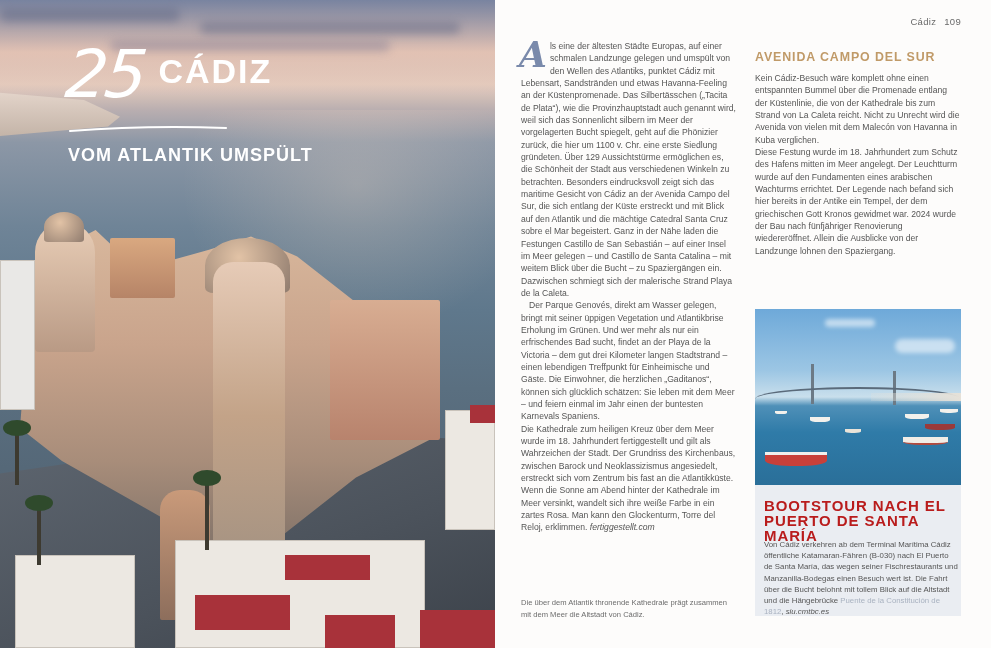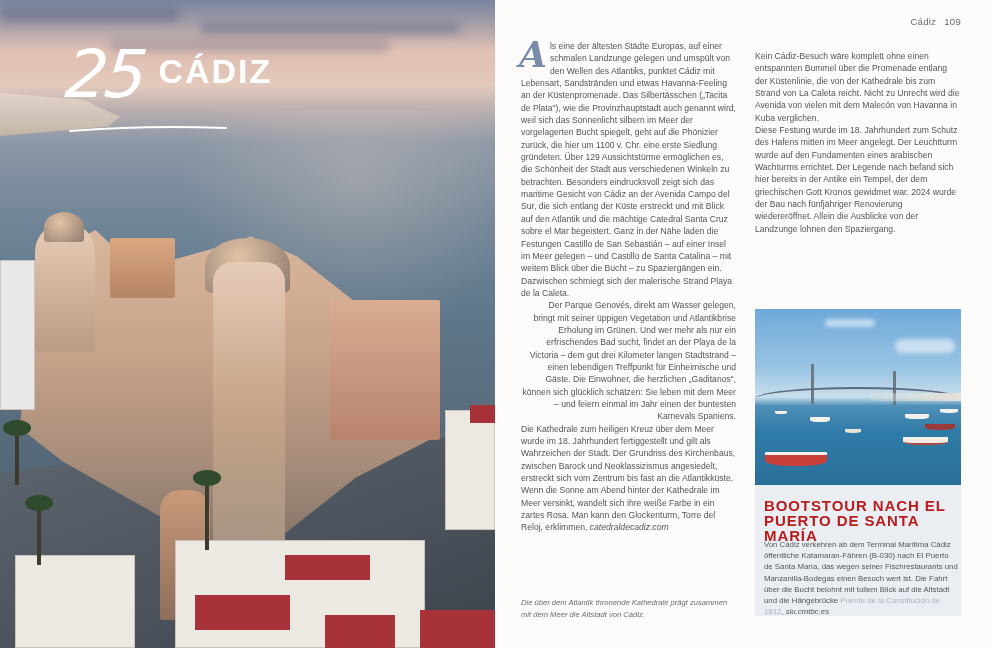--- a/index.html
+++ b/index.html
@@ -40,27 +40,27 @@
   
   .text-page { position: absolute; left: 495px; top: 0; width: 496px; height: 648px; background: #fdfcfb; }
   .running-head { position: absolute; right: 30px; top: 16px; font-size: 9.5px; color: #6a6a6a; letter-spacing: 0.3px; }
   .running-head .pg { margin-left: 8px; }
 
   .col-left { position: absolute; left: 26px; top: 40px; width: 215px; }
   .col-right { position: absolute; left: 260px; top: 50px; width: 206px; }
 
   .body-text { font-size: 8.6px; line-height: 12.35px; color: #555; text-align: left; }
   .body-text p { margin: 0; }
-  .body-text p + p { text-indent: 8px; text-align: right; }
+  .body-text p + p { text-indent: 8px; }
   .dropcap { float: left; font-family: "DejaVu Serif", serif; font-style: italic; font-weight: 700; font-size: 36px; line-height: 28px; color: #7a8aab; margin: 0 3px 0 -2px; }
 
   .section-head { font-family: "Liberation Sans", sans-serif; font-weight: 700; font-size: 12.4px; letter-spacing: 0.9px; line-height: 15px; color: #c09a68; text-transform: uppercase; margin: 14px 0 7px 0; }
   .section-head.first { margin-top: 0; }
 
-  .caption { position: absolute; left: 26px; top: 597px; width: 210px; font-size: 7.6px; line-height: 11.5px; font-style: italic; color: #6c6c6c; }
+  .caption { position: absolute; left: 26px; top: 597px; width: 210px; font-size: 7.6px; line-height: 11.5px; color: #6c6c6c; }
 
   .info-box { position: absolute; left: 260px; top: 309px; width: 206px; height: 307px; background: #eaedf2; }
   .info-photo { position: absolute; left: 0; top: 0; width: 206px; height: 176px; overflow: hidden;
     background: linear-gradient(180deg, #6ea9d9 0%, #9cc6e4 35%, #c9dfec 50%, #4f90b8 55%, #2f7ba8 70%, #2a6f99 100%); }
   .info-photo .cloudlet { position: absolute; background: rgba(255,255,255,0.55); border-radius: 30px; filter: blur(2px); }
   .bridge-deck { position: absolute; left: 0; top: 78px; width: 206px; height: 12px; border-top: 2px solid #5a6a7a; border-radius: 50% 50% 0 0 / 100% 100% 0 0; }
   .pylon { position: absolute; width: 3px; background: #6c7a86; }
   .city-strip { position: absolute; right: 0; top: 84px; width: 90px; height: 8px; background: linear-gradient(90deg, rgba(230,225,215,0.2), #e6e1d8); }
   .boat { position: absolute; border-radius: 0 0 40% 40%; }
   .info-title { position: absolute; left: 9px; top: 189px; width: 190px; font-weight: 700; font-size: 15px; letter-spacing: 0.9px; line-height: 15px; color: #b91c1c; text-transform: uppercase; }
@@ -103,42 +103,44 @@
   <div class="palm" style="left:37px;top:505px;height:60px;"></div>
   <div class="palm" style="left:205px;top:480px;height:70px;"></div>
 
   <div class="title-wrap">
     <span class="chapter-num">25</span>
     <span class="chapter-title">CÁDIZ</span>
   </div>
   <svg class="title-swoosh" viewBox="0 0 160 8">
     <path d="M2 6 Q 80 0 158 3" stroke="#ffffff" stroke-width="2.2" fill="none" stroke-linecap="round"></path>
   </svg>
+  <div class="subtitle">VOM ATLANTIK UMSPÜLT</div>
 </div>
 
 <div class="text-page">
   <div class="running-head">
     <span>Cádiz</span><span class="pg">109</span>
   </div>
 
   <div class="col-left">
     <div class="body-text">
       <p><span class="dropcap">A</span><span>ls eine der ältesten Städte Europas, auf einer schmalen Landzunge gelegen und umspült von den Wellen des Atlantiks, punktet Cádiz mit Lebensart, Sandstränden und etwas Havanna-Feeling an der Küstenpromenade. Das Silbertässchen („Tacita de Plata“), wie die Provinzhauptstadt auch genannt wird, weil sich das Sonnenlicht silbern im Meer der vorgelagerten Bucht spiegelt, geht auf die Phönizier zurück, die hier um 1100 v. Chr. eine erste Siedlung gründeten. Über 129 Aussichtstürme ermöglichen es, die Schönheit der Stadt aus verschiedenen Winkeln zu betrachten. Besonders eindrucksvoll zeigt sich das maritime Gesicht von Cádiz an der Avenida Campo del Sur, die sich entlang der Küste erstreckt und mit Blick auf den Atlantik und die mächtige Catedral Santa Cruz sobre el Mar begeistert. Ganz in der Nähe laden die Festungen Castillo de San Sebastián – auf einer Insel im Meer gelegen – und Castillo de Santa Catalina – mit weitem Blick über die Bucht – zu Spaziergängen ein. Dazwischen schmiegt sich der malerische Strand Playa de la Caleta.</span></p>
       <p>Der Parque Genovés, direkt am Wasser gelegen, bringt mit seiner üppigen Vegetation und Atlantikbrise Erholung im Grünen. Und wer mehr als nur ein erfrischendes Bad sucht, findet an der Playa de la Victoria – dem gut drei Kilometer langen Stadtstrand – einen lebendigen Treffpunkt für Einheimische und Gäste. Die Einwohner, die herzlichen „Gaditanos“, können sich glücklich schätzen: Sie leben mit dem Meer – und feiern einmal im Jahr einen der buntesten Karnevals Spaniens.</p>
     </div>
 
     <div class="body-text">
       <span>Die Kathedrale zum heiligen Kreuz über dem Meer wurde im 18. Jahrhundert fertiggestellt und gilt als Wahrzeichen der Stadt. Der Grundriss des Kirchenbaus, zwischen Barock und Neoklassizismus angesiedelt, erstreckt sich vom Zentrum bis fast an die Atlantikküste. Wenn die Sonne am Abend hinter der Kathedrale im Meer versinkt, wandelt sich ihre weiße Farbe in ein zartes Rosa. Man kann den Glockenturm, Torre del Reloj, erklimmen.</span>
-      <span class="italic-link">catedraldecadiz.com</span>
+      <span class="italic-link">fertiggestellt.com</span>
     </div>
   </div>
 
   <div class="caption">Die über dem Atlantik thronende Kathedrale prägt zusammen mit dem Meer die Altstadt von Cádiz.</div>
 
   <div class="col-right">
+    <h2 class="section-head first">AVENIDA CAMPO DEL SUR</h2>
     <div class="body-text">Kein Cádiz-Besuch wäre komplett ohne einen entspannten Bummel über die Promenade entlang der Küstenlinie, die von der Kathedrale bis zum Strand von La Caleta reicht. Nicht zu Unrecht wird die Avenida von vielen mit dem Malecón von Havanna in Kuba verglichen.</div>
 
     <div class="body-text">Diese Festung wurde im 18. Jahrhundert zum Schutz des Hafens mitten im Meer angelegt. Der Leuchtturm wurde auf den Fundamenten eines arabischen Wachturms errichtet. Der Legende nach befand sich hier bereits in der Antike ein Tempel, der dem griechischen Gott Kronos gewidmet war. 2024 wurde der Bau nach fünfjähriger Renovierung wiedereröffnet. Allein die Ausblicke von der Landzunge lohnen den Spaziergang.</div>
   </div>
 
   <div class="info-box">
     <div class="info-photo">
       <div class="cloudlet" style="left:70px;top:10px;width:50px;height:8px;"></div>
       <div class="cloudlet" style="left:140px;top:30px;width:60px;height:14px;"></div>
       <div class="pylon" style="left:56px;top:55px;height:40px;"></div>

